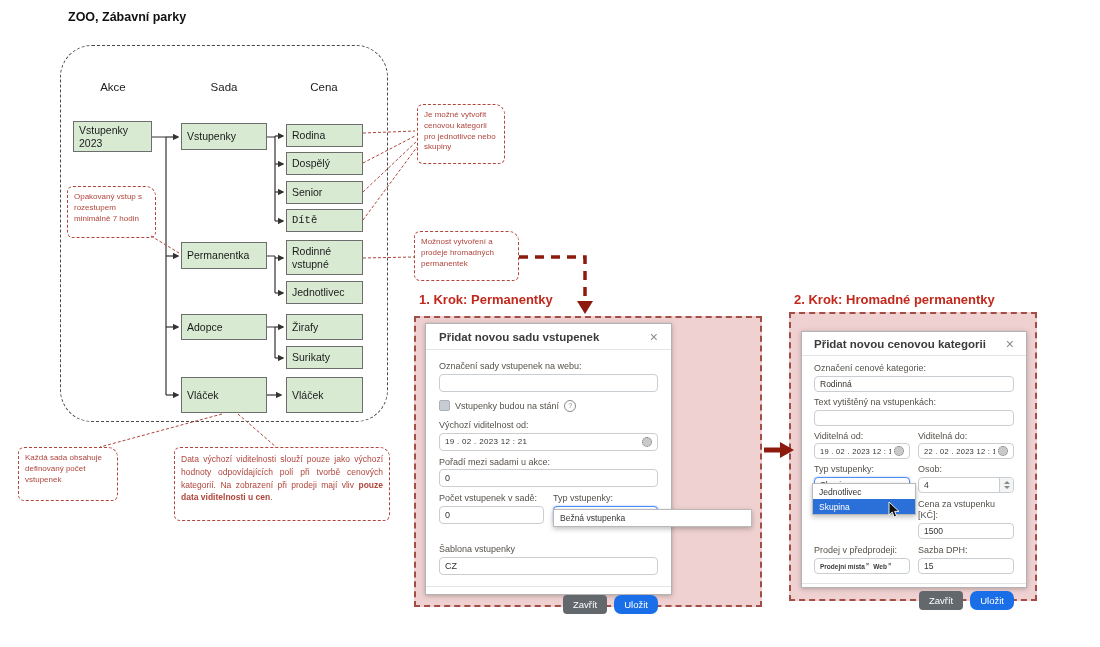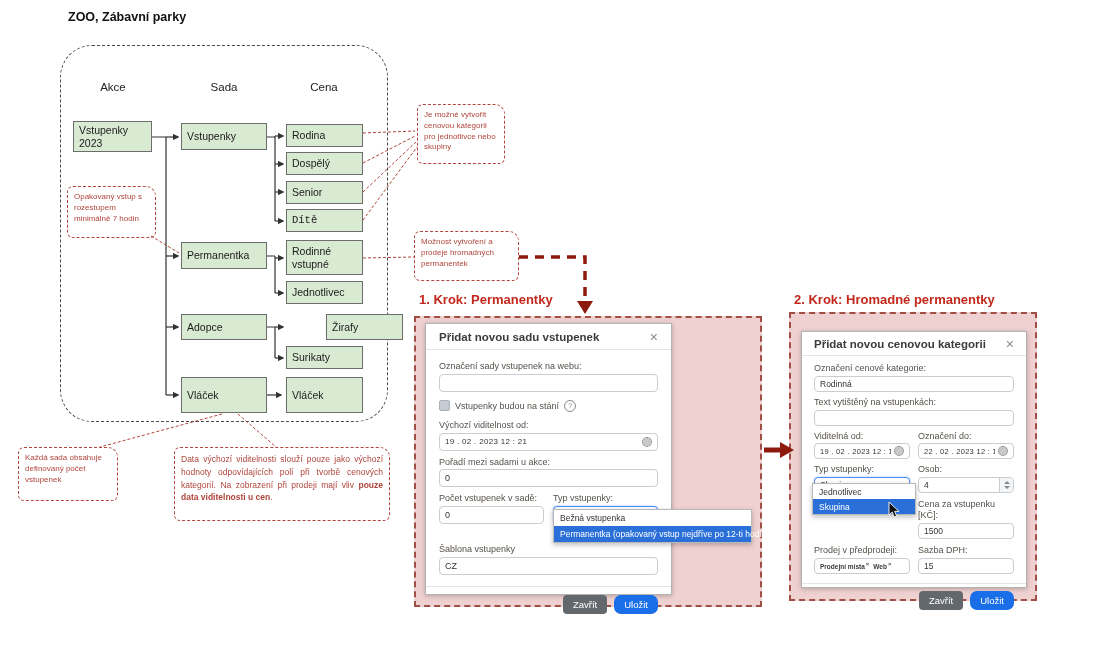--- a/index.html
+++ b/index.html
@@ -123,21 +123,21 @@
   <div class="abs gbox" style="left:181px;top:123px;width:86px;height:27px;">Vstupenky</div>
   <div class="abs gbox" style="left:181px;top:242px;width:86px;height:27px;">Permanentka</div>
   <div class="abs gbox" style="left:181px;top:314px;width:86px;height:26px;">Adopce</div>
   <div class="abs gbox" style="left:181px;top:377px;width:86px;height:36px;">Vláček</div>
   <div class="abs gbox" style="left:286px;top:124px;width:77px;height:23px;">Rodina</div>
   <div class="abs gbox" style="left:286px;top:152px;width:77px;height:23px;">Dospělý</div>
   <div class="abs gbox" style="left:286px;top:181px;width:77px;height:23px;">Senior</div>
   <div class="abs gbox" style="left:286px;top:209px;width:77px;height:23px;font-family:Liberation Mono, monospace;">Dítě</div>
   <div class="abs gbox" style="left:286px;top:240px;width:77px;height:35px;">Rodinné vstupné</div>
   <div class="abs gbox" style="left:286px;top:281px;width:77px;height:23px;">Jednotlivec</div>
-  <div class="abs gbox" style="left:286px;top:314px;width:77px;height:26px;margin-left:40px;">Žirafy</div>
+  <div class="abs gbox" style="left:286px;top:314px;width:77px;height:26px;">Žirafy</div>
   <div class="abs gbox" style="left:286px;top:346px;width:77px;height:23px;">Surikaty</div>
   <div class="abs gbox" style="left:286px;top:377px;width:77px;height:36px;">Vláček</div>
 
   <div class="abs ann" style="left:67px;top:186px;width:89px;height:52px;">Opakovaný vstup s rozestupem minimálně 7 hodin</div>
   <div class="abs ann" style="left:417px;top:104px;width:88px;height:60px;">Je možné vytvořit cenovou kategorii pro jednotlivce nebo skupiny</div>
   <div class="abs ann" style="left:414px;top:231px;width:105px;height:50px;">Možnost vytvoření a prodeje hromadných permanentek</div>
   <div class="abs ann" style="left:18px;top:447px;width:100px;height:54px;">Každá sada obsahuje definovaný počet vstupenek</div>
   <div class="abs ann big" style="left:174px;top:447px;width:216px;height:74px;"><span>Data výchozí viditelnosti slouží pouze jako výchozí hodnoty odpovídajících polí při tvorbě cenových kategorií. Na zobrazení při prodeji mají vliv </span><b>pouze data viditelnosti u cen</b><span>.</span></div>
 
   <div class="abs krok" style="left:419px;top:292px;">1. Krok: Permanentky</div>
@@ -194,21 +194,20 @@
         </div>
     </div>
     <div class="card-f">
       <button class="btn sec">Zavřít</button>
       <button class="btn pri">Uložit</button>
     </div>
   </div>
 
   <div class="dd" style="left:553px;top:509px;width:197px;">
     <div class="it">Bežná vstupenka</div>
-    <div class="it sel">Permanentka (opakovaný vstup nejdříve po 12-ti hodinách)</div>
   </div>
 
   <div class="abs card" style="left:801px;top:331px;width:226px;height:257px;">
     <div class="card-h" style="padding:6px 12px 5px;">
       <span class="t">Přidat novou cenovou kategorii</span>
       <span class="x">×</span>
     </div>
     <div class="card-b" style="padding:3px 12px 0;">
       <div class="lbl" style="margin:4px 0 2px;">Označení cenové kategorie:</div>
       <div class="inp" style="height:14px;font-size:8.5px;">
@@ -220,21 +219,21 @@
         </div>
       <div class="row" style="gap:8px;">
         <div>
           <div class="lbl" style="margin:5px 0 2px;">Viditelná od:</div>
           <div class="inp" style="height:14px;">
               <span class="dateval" style="font-size:7.5px;">19 . 02 . 2023   12 : 17</span>
               <span class="gear"></span>
             </div>
         </div>
         <div>
-          <div class="lbl" style="margin:5px 0 2px;">Označení do:</div>
+          <div class="lbl" style="margin:5px 0 2px;">Viditelná do:</div>
           <div class="inp" style="height:14px;">
               <span class="dateval" style="font-size:7.5px;">22 . 02 . 2023   12 : 16</span>
               <span class="gear"></span>
             </div>
         </div>
       </div>
       <div class="row" style="gap:8px;">
         <div>
           <div class="lbl" style="margin:5px 0 2px;">Typ vstupenky:</div>
           <div class="inp focus" style="height:14px;font-size:8.5px;">

